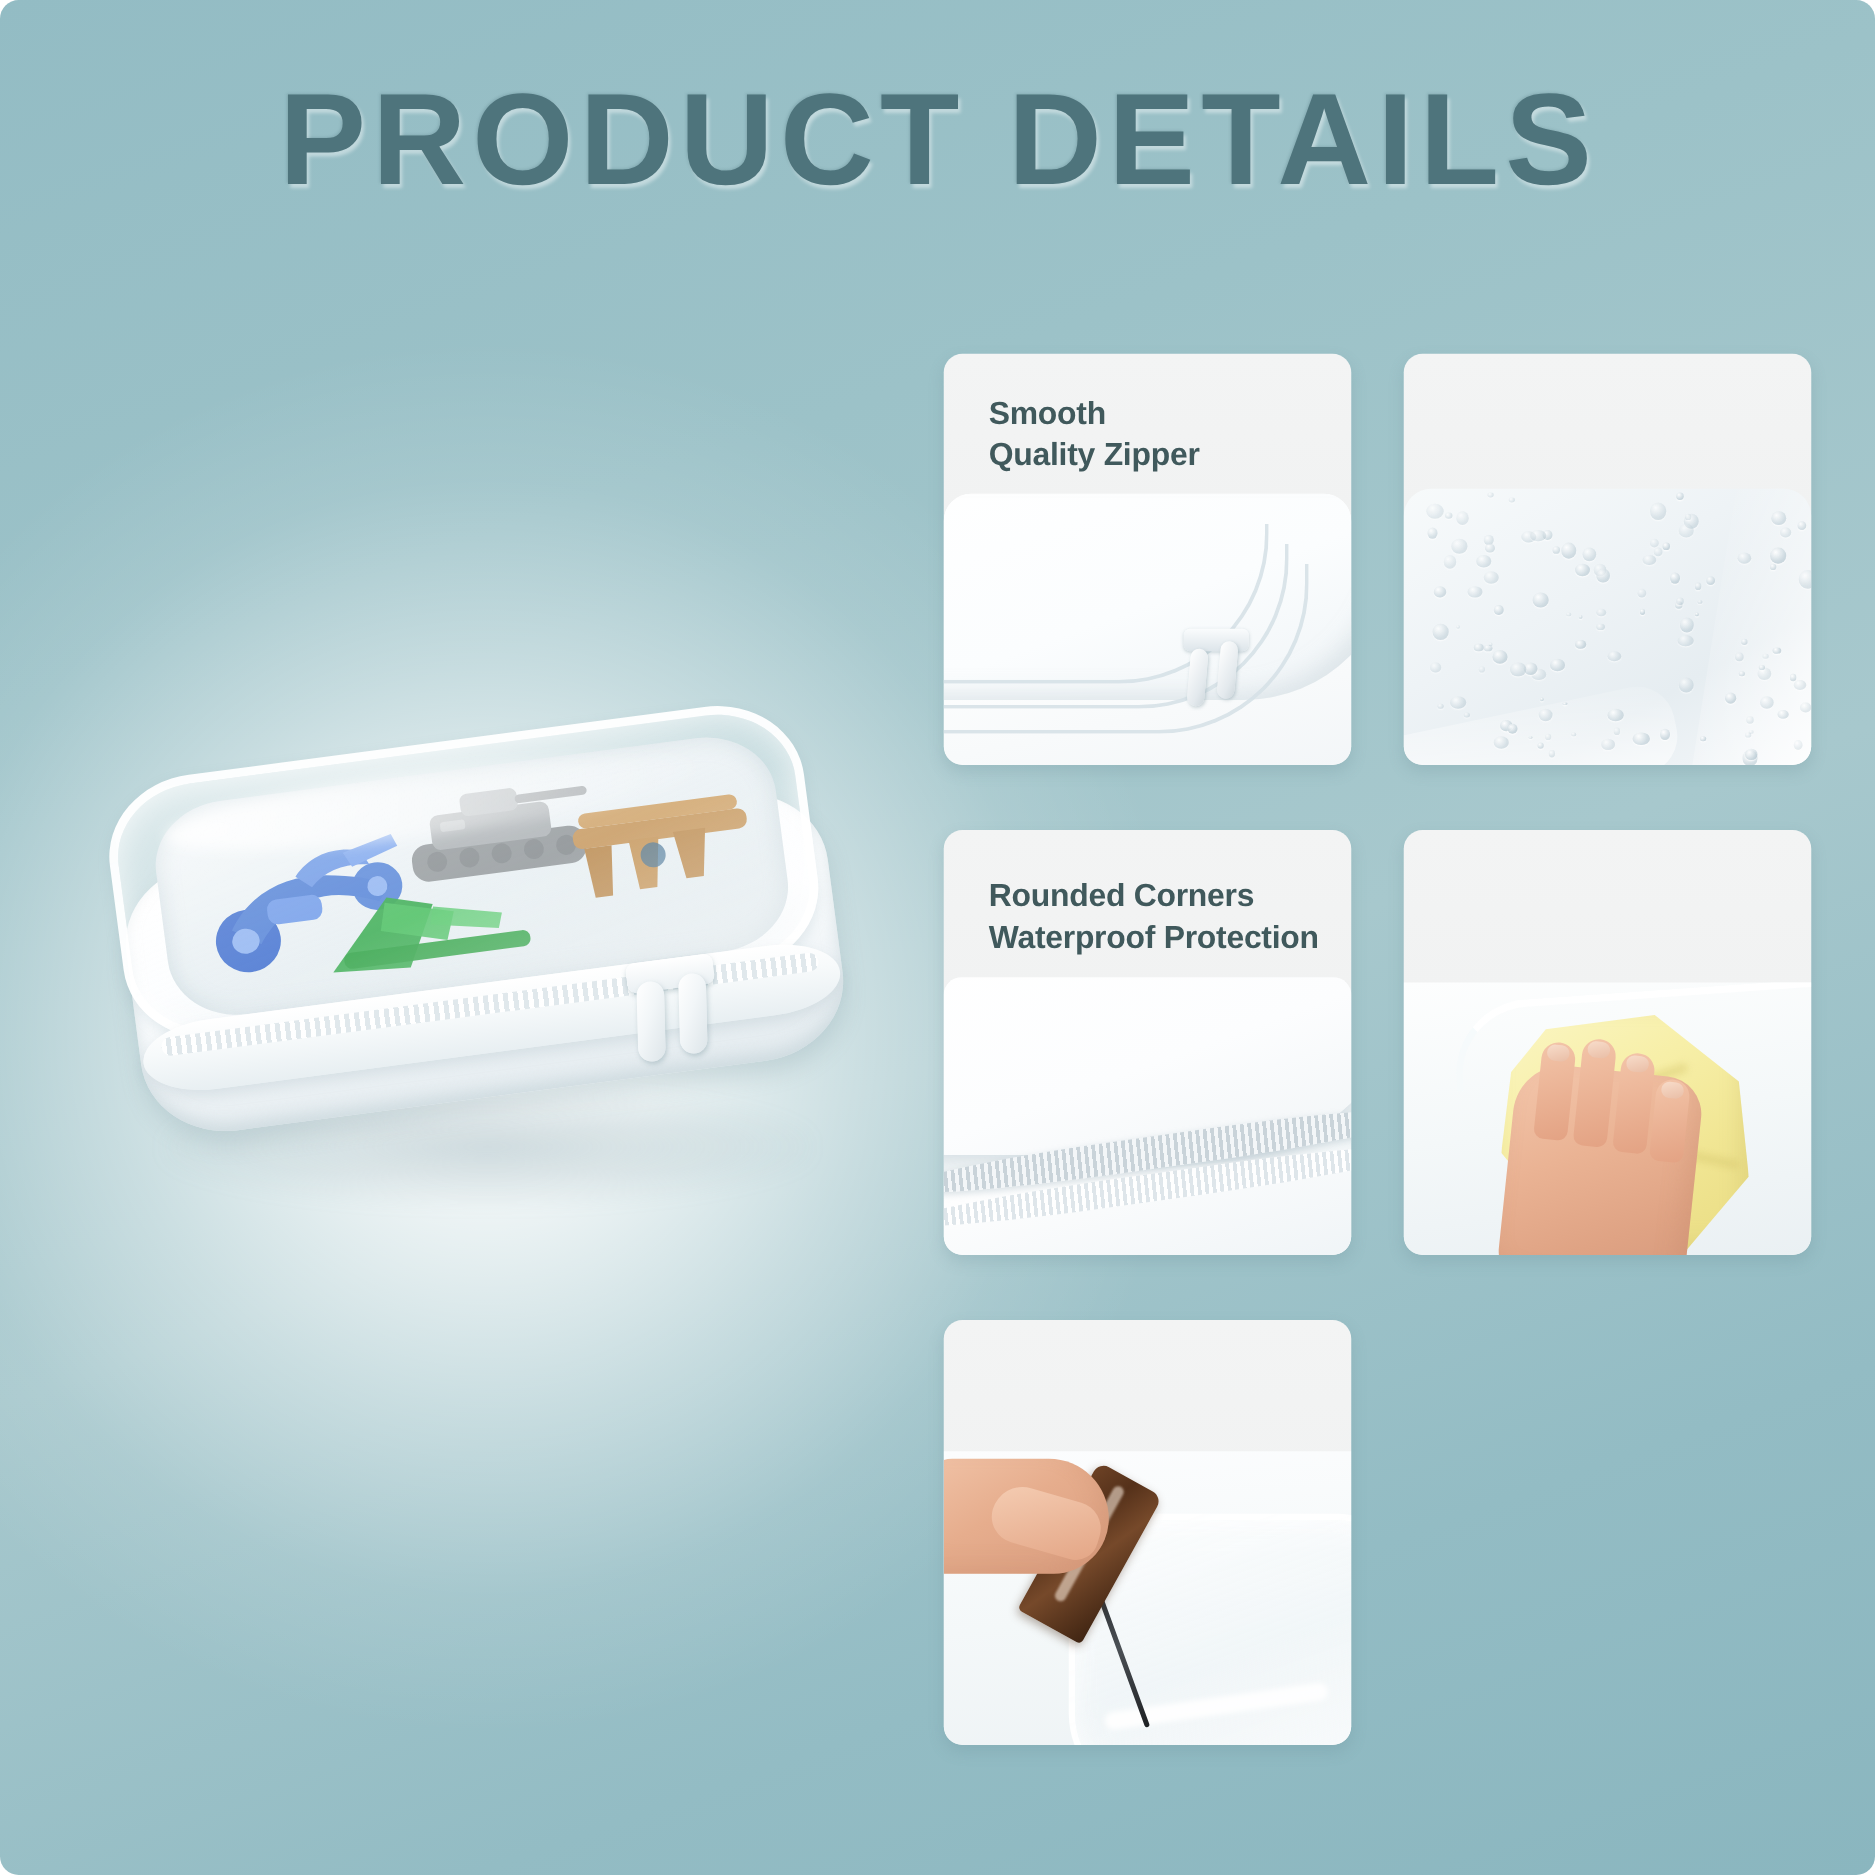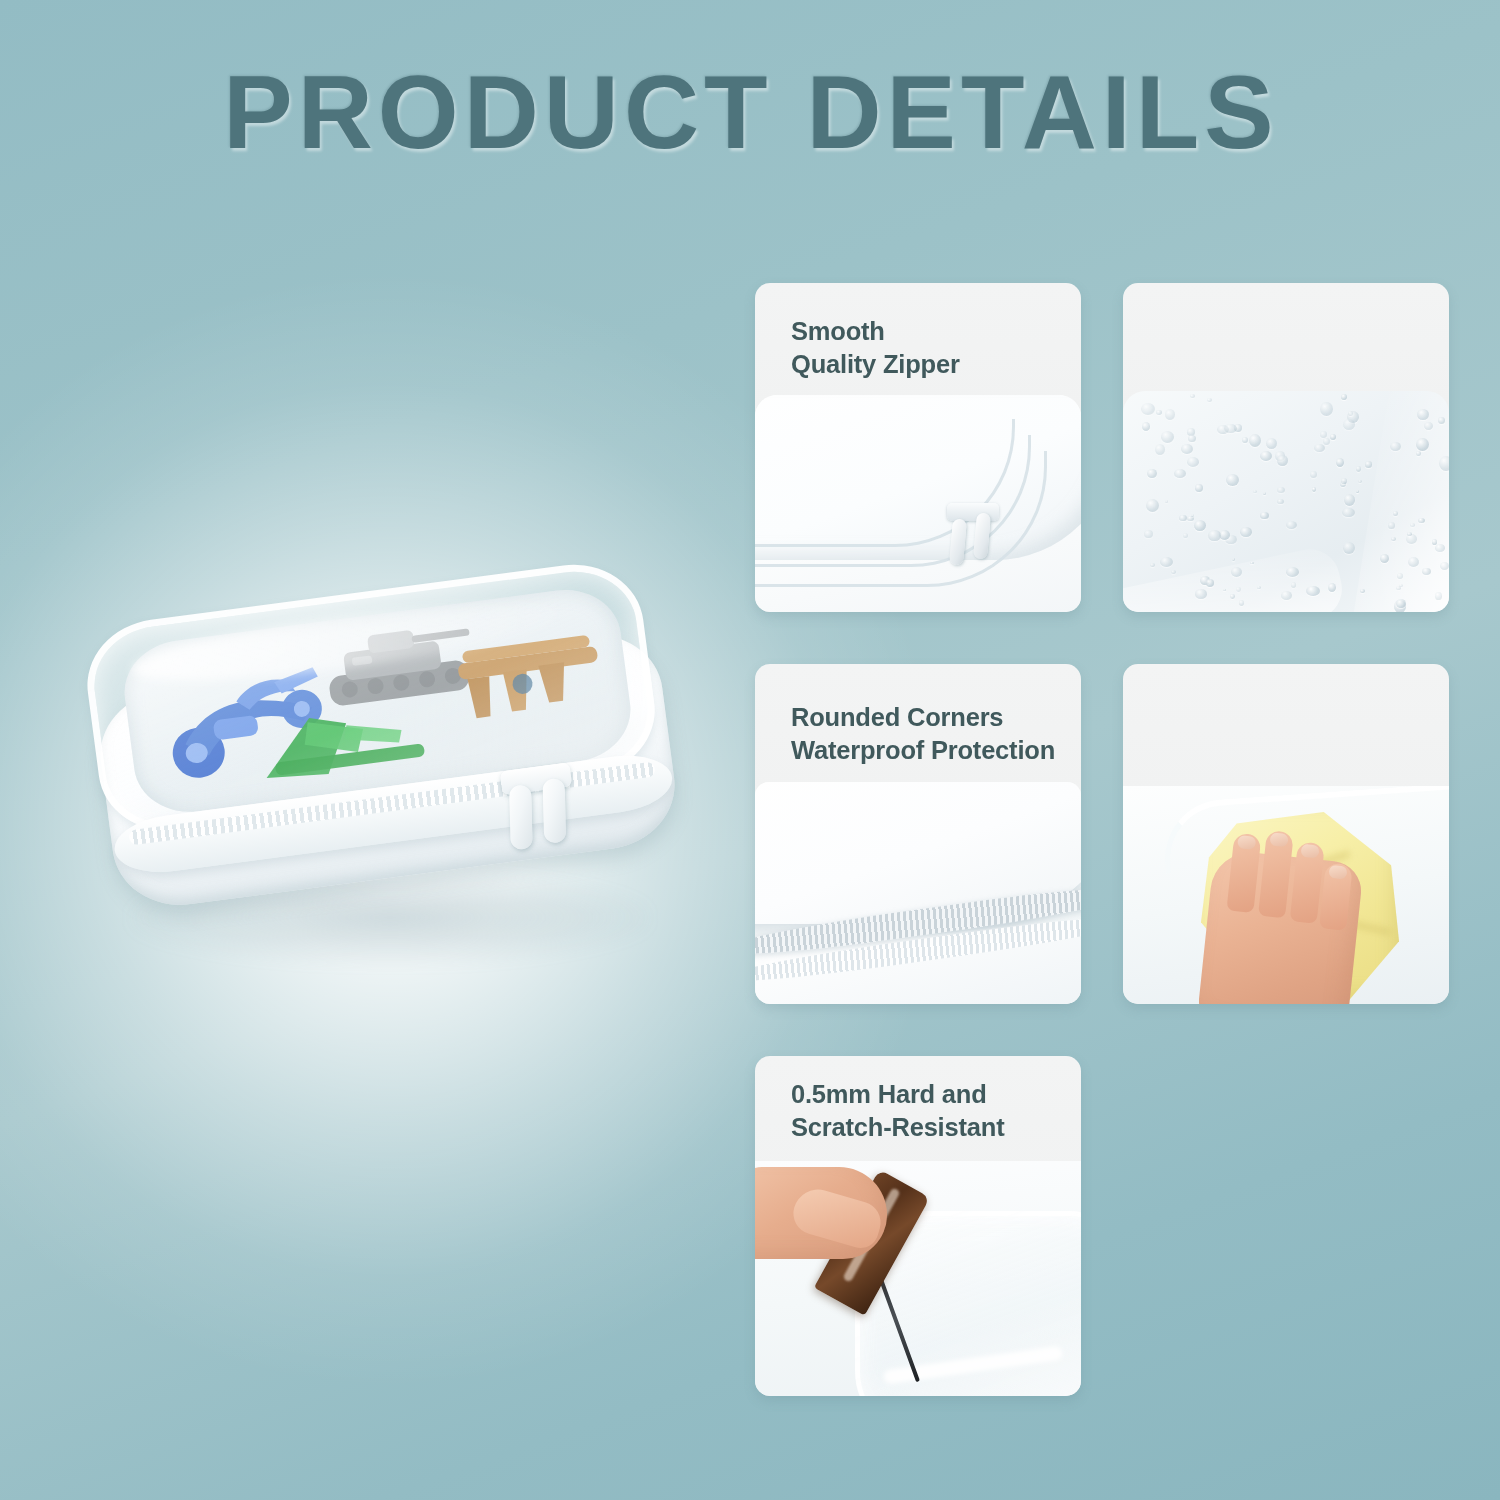--- a/index.html
+++ b/index.html
@@ -17,20 +17,21 @@
     height: 1500px;
     background:
       radial-gradient(circle 620px at 390px 830px,
         rgba(255,255,255,0.97) 0%,
         rgba(255,255,255,0.80) 22%,
         rgba(255,255,255,0.42) 48%,
         rgba(255,255,255,0.10) 72%,
         rgba(255,255,255,0.00) 90%),
       linear-gradient(160deg, #93bcc4 0%, #9cc2c8 28%, #a7c8cd 55%, #93bcc4 80%, #8ab6bf 100%);
     overflow: hidden;
+    border-radius: 15px;
   }
 
   
   #title {
     position: absolute;
     left: 236px;
     top: 58px;
     width: 1030px;
     height: 108px;
     display: flex;
@@ -660,22 +661,20 @@
           <div class="finger" style="left:112px; top:2px; height:66px;"></div>
           <div class="nail" style="left:22px; top:-16px;"></div>
           <div class="nail" style="left:54px; top:-22px;"></div>
           <div class="nail" style="left:86px; top:-14px;"></div>
           <div class="nail" style="left:116px; top:4px;"></div>
         </div>
       </div>
     </div>
 
     <div class="card" id="card-6">
-      <div class="card-title">0.5mm Hard and
-Scratch-Resistant</div>
       <div class="card-photo ph-scratch">
         <div class="sc-lid"></div>
         <div class="sc-lid-gloss"></div>
         <div class="sc-blade"></div>
         <div class="sc-handle"></div>
         <div class="sc-handle-hl"></div>
         <div class="sc-hand"></div>
         <div class="sc-thumb"></div>
       </div>
     </div>

